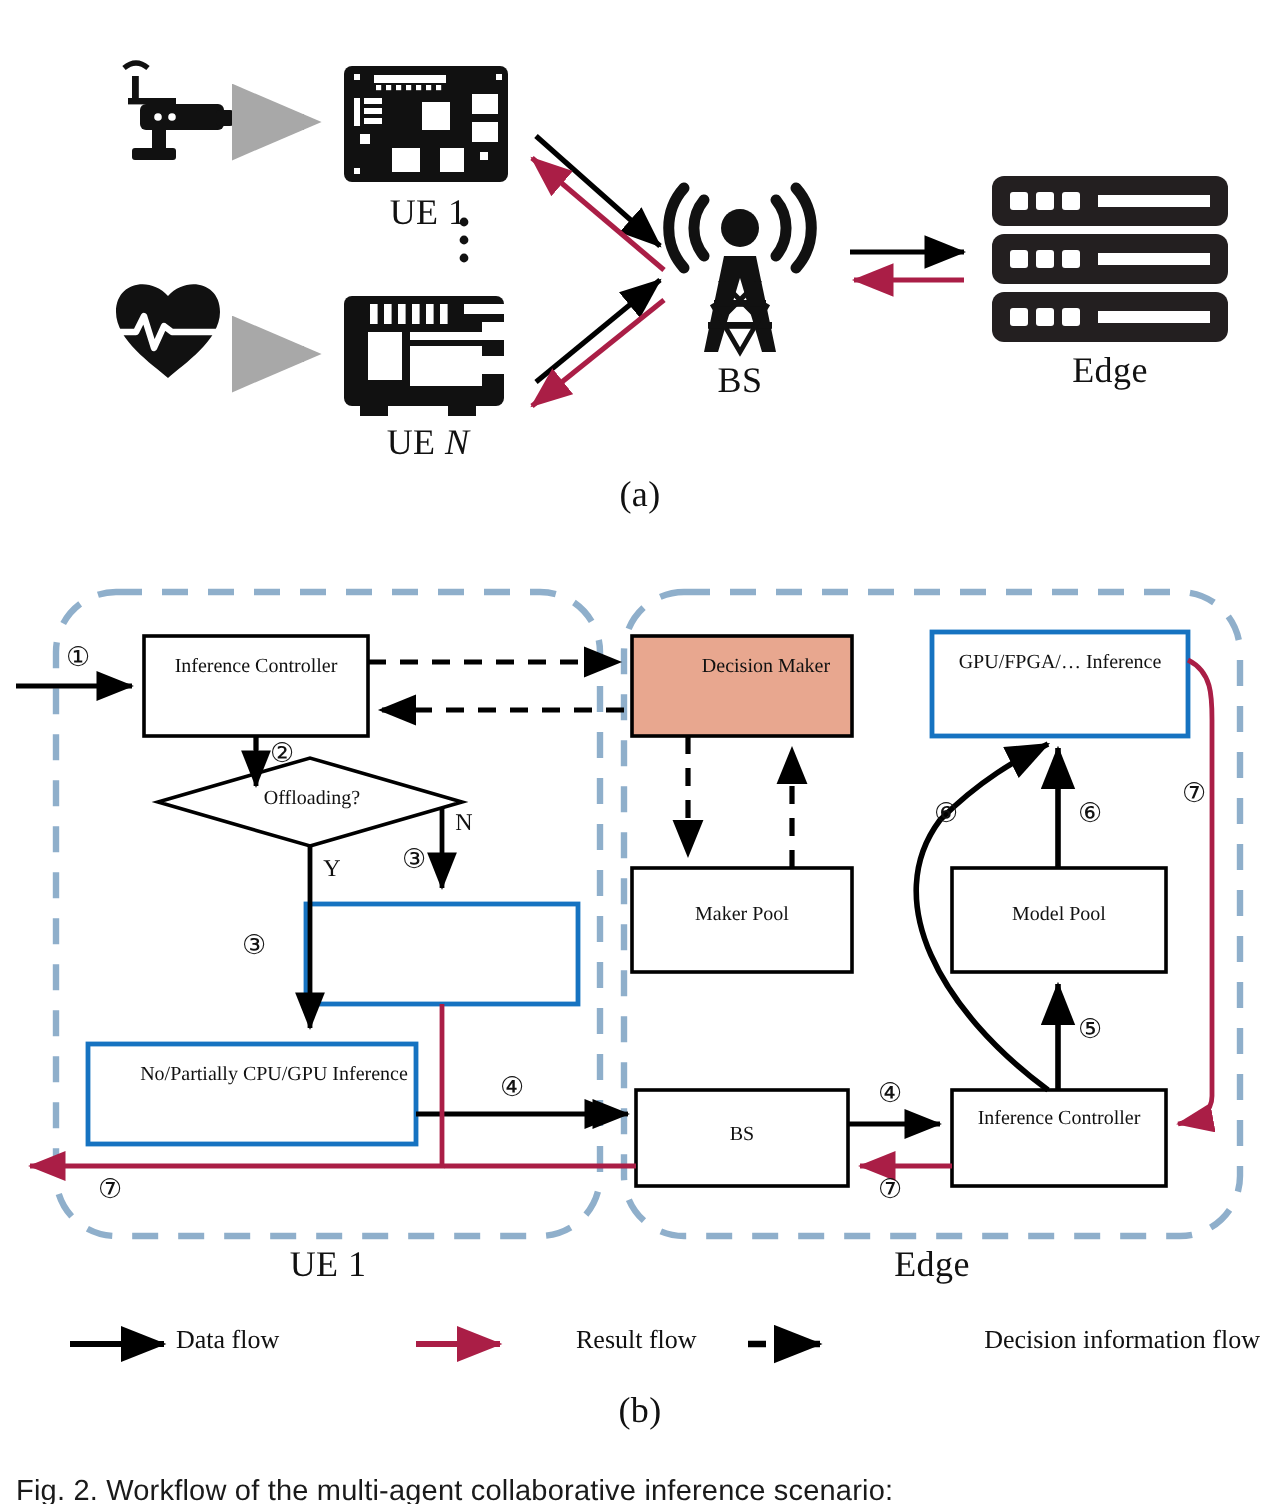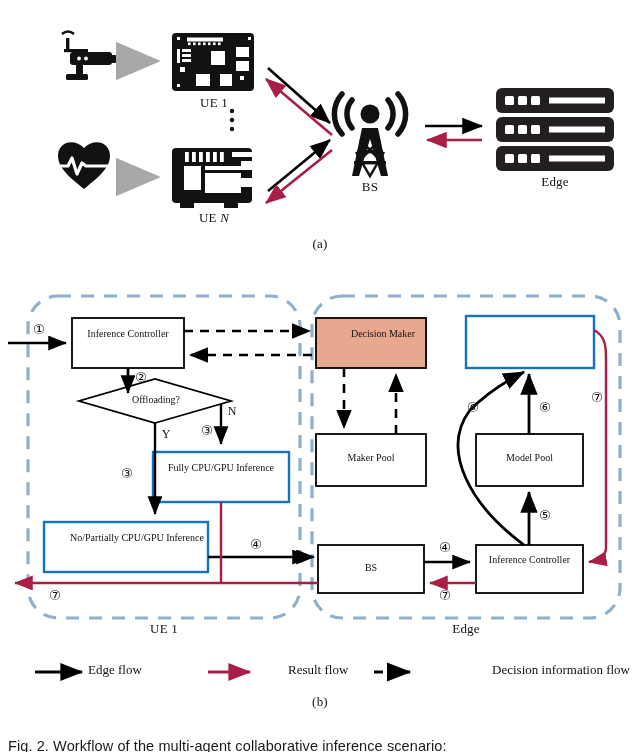--- a/index.html
+++ b/index.html
@@ -29,21 +29,21 @@
     overflow: visible;
   }
   .txt {
     position: absolute;
     text-align: center;
     line-height: 1.12;
     white-space: nowrap;
     font-family: "Liberation Serif", "DejaVu Serif", serif;
   }
   .panel-label {
-    font-size: 13px;
+    font-size: 18px;
     letter-spacing: 0.2px;
   }
   .node-label {
     font-size: 10px;
     white-space: normal;
   }
   .small-label {
     font-size: 12px;
   }
   .legend-label {
@@ -272,25 +272,25 @@
     <path d="M524,545 C470,505 440,450 470,410 C490,390 508,380 524,372" fill="none" stroke="#000000" stroke-width="2.8" marker-end="url(#bh-black)"></path>
 
     <path d="M594,330 C606,336 606,348 606,360 L606,548 C606,556 600,560 589,562" fill="none" stroke="#AA1E46" stroke-width="2.4" marker-end="url(#bh-red)"></path>
 
     <line x1="344" y1="368" x2="344" y2="428" stroke="#000000" stroke-width="2.6" stroke-dasharray="9 7" marker-end="url(#bh-black-dash)"></line>
     <line x1="396" y1="434" x2="396" y2="374" stroke="#000000" stroke-width="2.6" stroke-dasharray="9 7" marker-end="url(#bh-black-dash)"></line>
   </svg>
 
   <div class="txt node-label" style="left:72px; top:328px; width:112px;">Inference Controller</div>
   <div class="txt node-label" style="left:110px; top:394px; width:92px;">Offloading?</div>
-  <div class="txt node-label" style="left:155px; top:462px; width:132px;">Fully CPU/GPU Inference</div>
   <div class="txt node-label" style="left:46px; top:532px; width:182px;">No/Partially CPU/GPU Inference</div>
 
   <div class="txt node-label" style="left:330px; top:328px; width:106px;">Decision Maker</div>
   <div class="txt node-label" style="left:318px; top:452px; width:106px;">Maker Pool</div>
+  <div class="txt node-label" style="left:468px; top:326px; width:124px;">GPU/FPGA/… Inference</div>
   <div class="txt node-label" style="left:478px; top:452px; width:103px;">Model Pool</div>
   <div class="txt node-label" style="left:320px; top:562px; width:102px;">BS</div>
   <div class="txt node-label" style="left:478px; top:554px; width:103px;">Inference Controller</div>
 
   <div class="txt panel-label" style="left:134px; top:622px; width:60px;">UE 1</div>
   <div class="txt panel-label" style="left:436px; top:622px; width:60px;">Edge</div>
 
   <div class="txt circ-num" style="left:28px; top:322px; width:22px;">①</div>
   <div class="txt circ-num" style="left:130px; top:370px; width:22px;">②</div>
   <div class="txt circ-num" style="left:116px; top:466px; width:22px;">③</div>
@@ -314,21 +314,21 @@
       </marker>
       <marker id="lg-red" markerWidth="9" markerHeight="9" refX="7.2" refY="3" orient="auto">
         <path d="M0,0 L7.6,3 L0,6 z" fill="#AA1E46"></path>
       </marker>
     </defs>
     <line x1="35" y1="672" x2="82" y2="672" stroke="#000000" stroke-width="3" marker-end="url(#lg-black)"></line>
     <line x1="208" y1="672" x2="250" y2="672" stroke="#AA1E46" stroke-width="3" marker-end="url(#lg-red)"></line>
     <line x1="374" y1="672" x2="410" y2="672" stroke="#000000" stroke-width="3.2" stroke-dasharray="9 7" marker-end="url(#lg-black)"></line>
   </svg>
 
-  <div class="txt legend-label" style="left:88px; top:663px; width:90px; text-align:left;">Edge flow</div>
+  <div class="txt legend-label" style="left:88px; top:663px; width:90px; text-align:left;">Data flow</div>
   <div class="txt legend-label" style="left:258px; top:663px; width:100px; text-align:left;margin-left:30px;">Result flow</div>
   <div class="txt legend-label" style="left:420px; top:663px; width:210px; text-align:right;">Decision information flow</div>
 
   <div class="txt panel-label" style="left:290px; top:695px; width:60px;">(b)</div>
 
   <div class="txt caption" style="left:0px; top:738px; width:640px; text-align:left; padding-left:8px; box-sizing:border-box;">Fig. 2. Workflow of the multi-agent collaborative inference scenario:</div>
 
 </div>
 
 </body></html>

